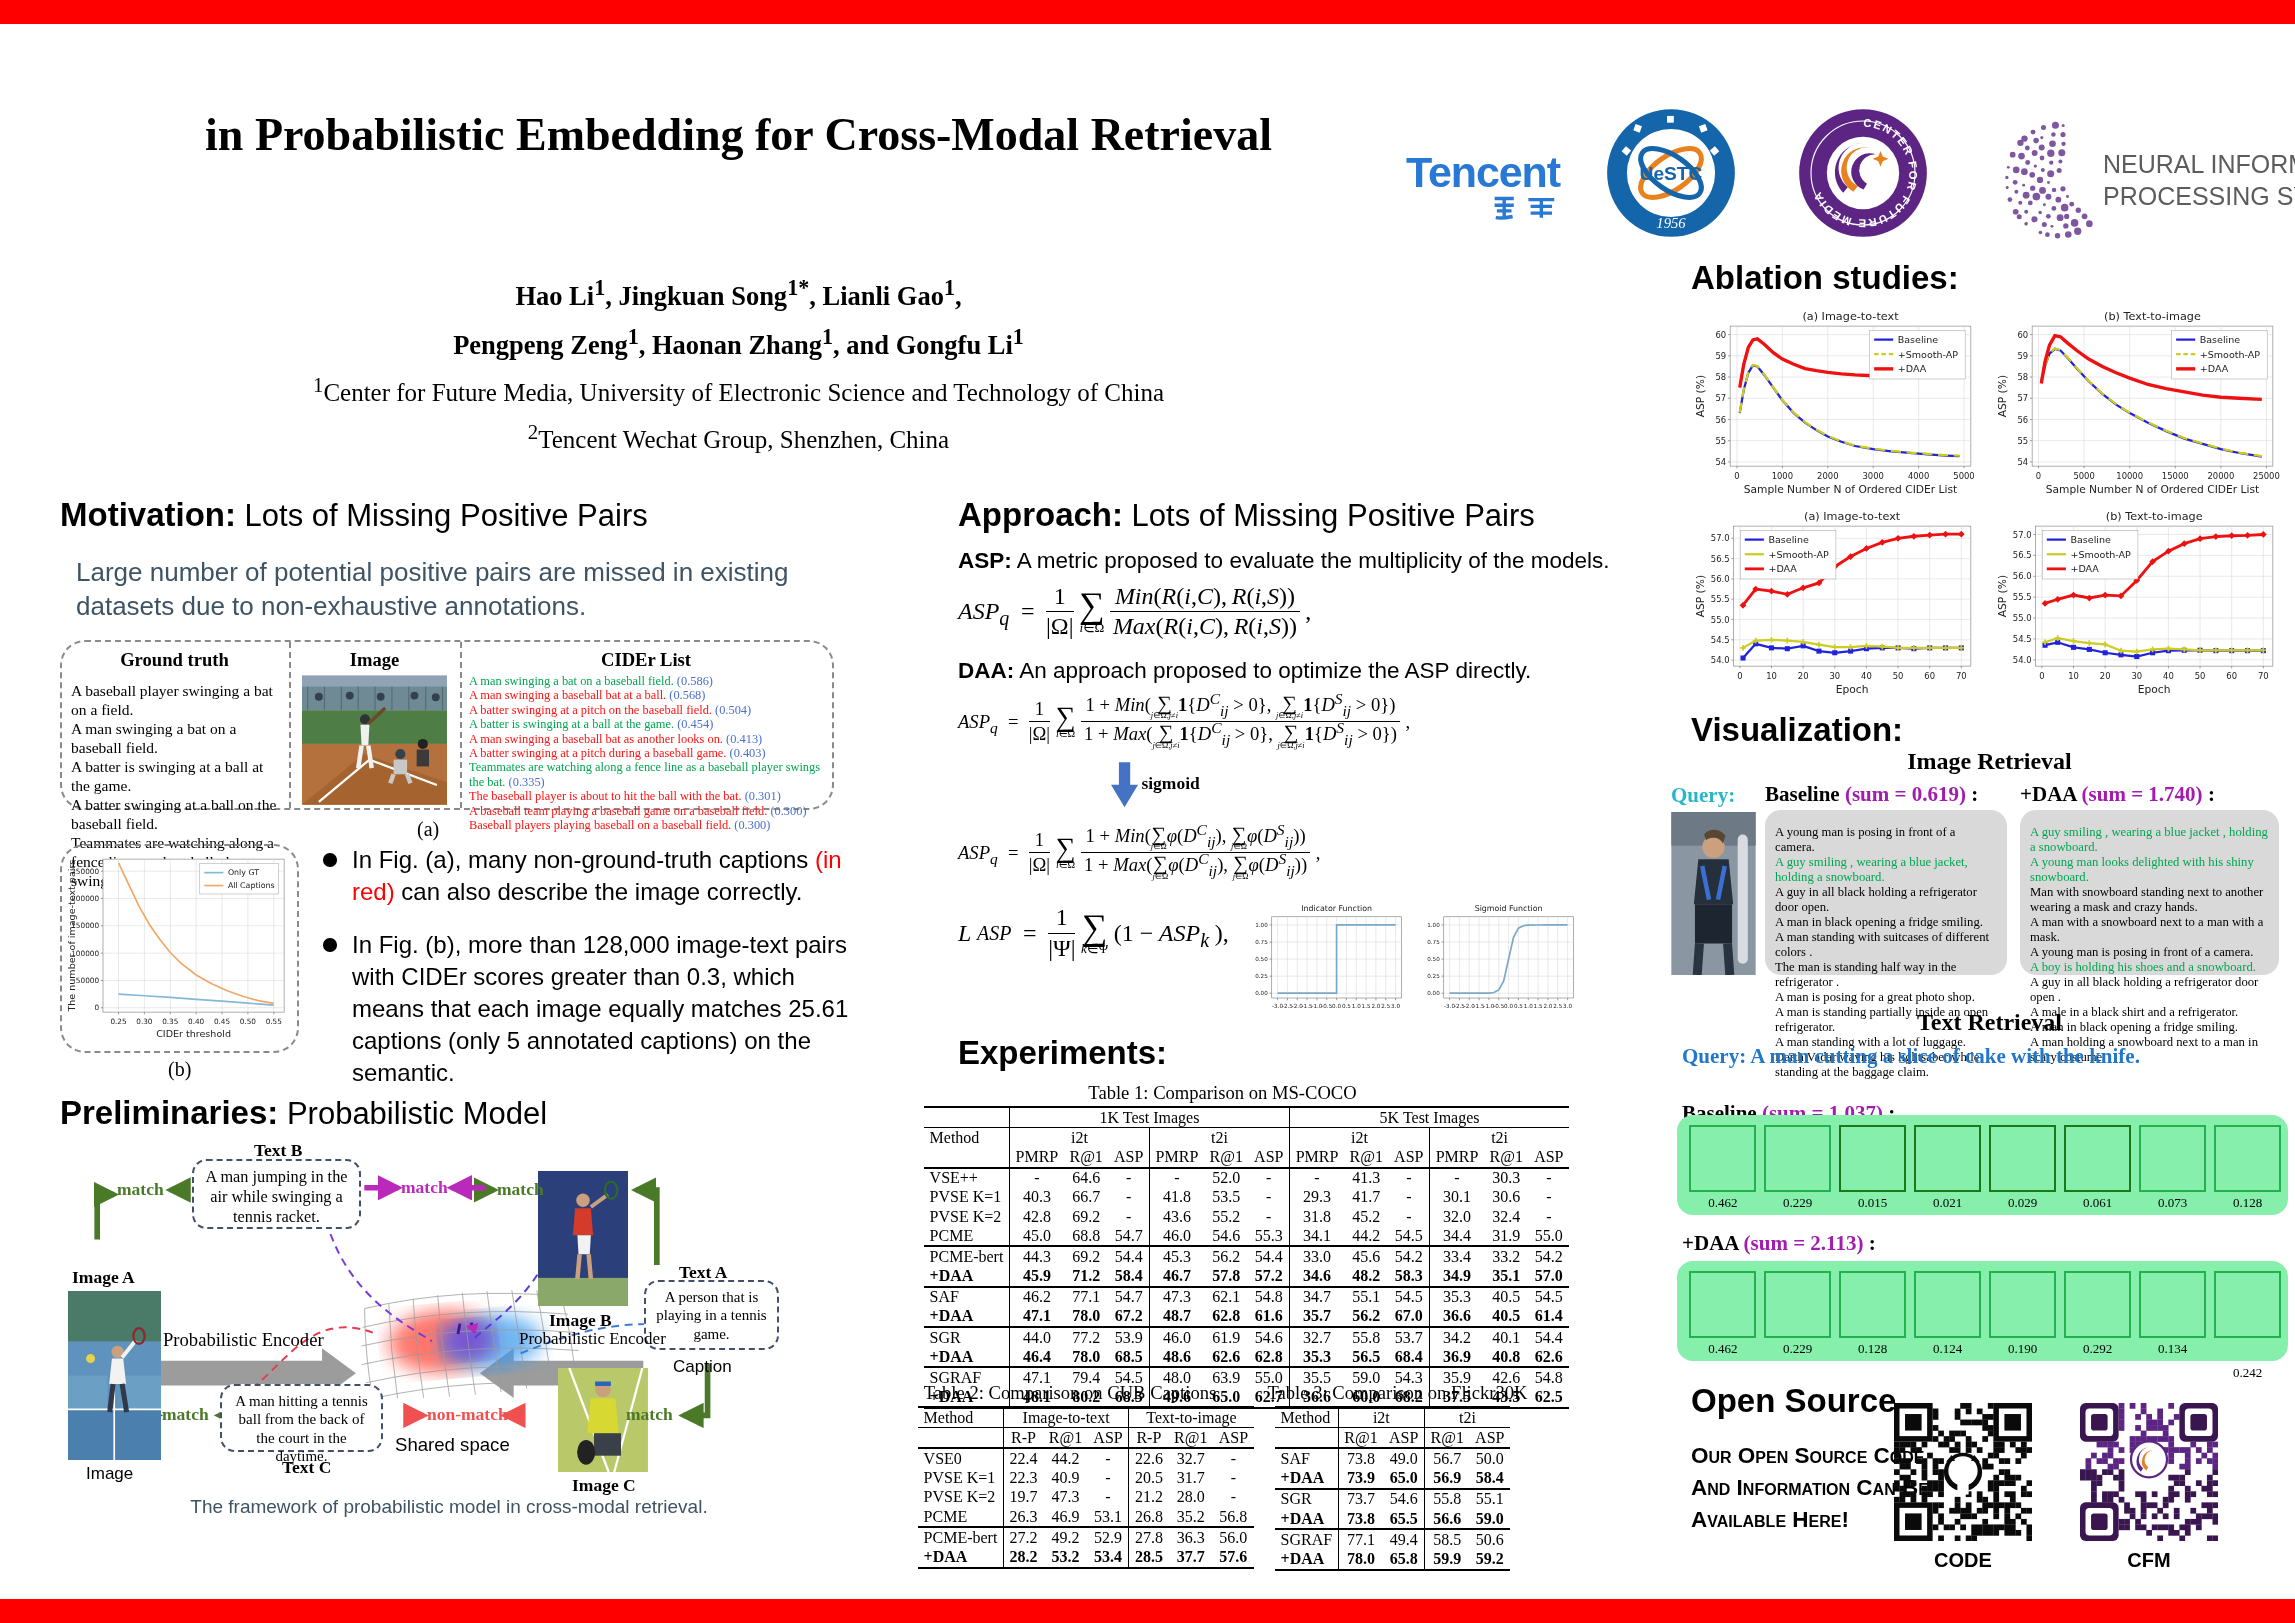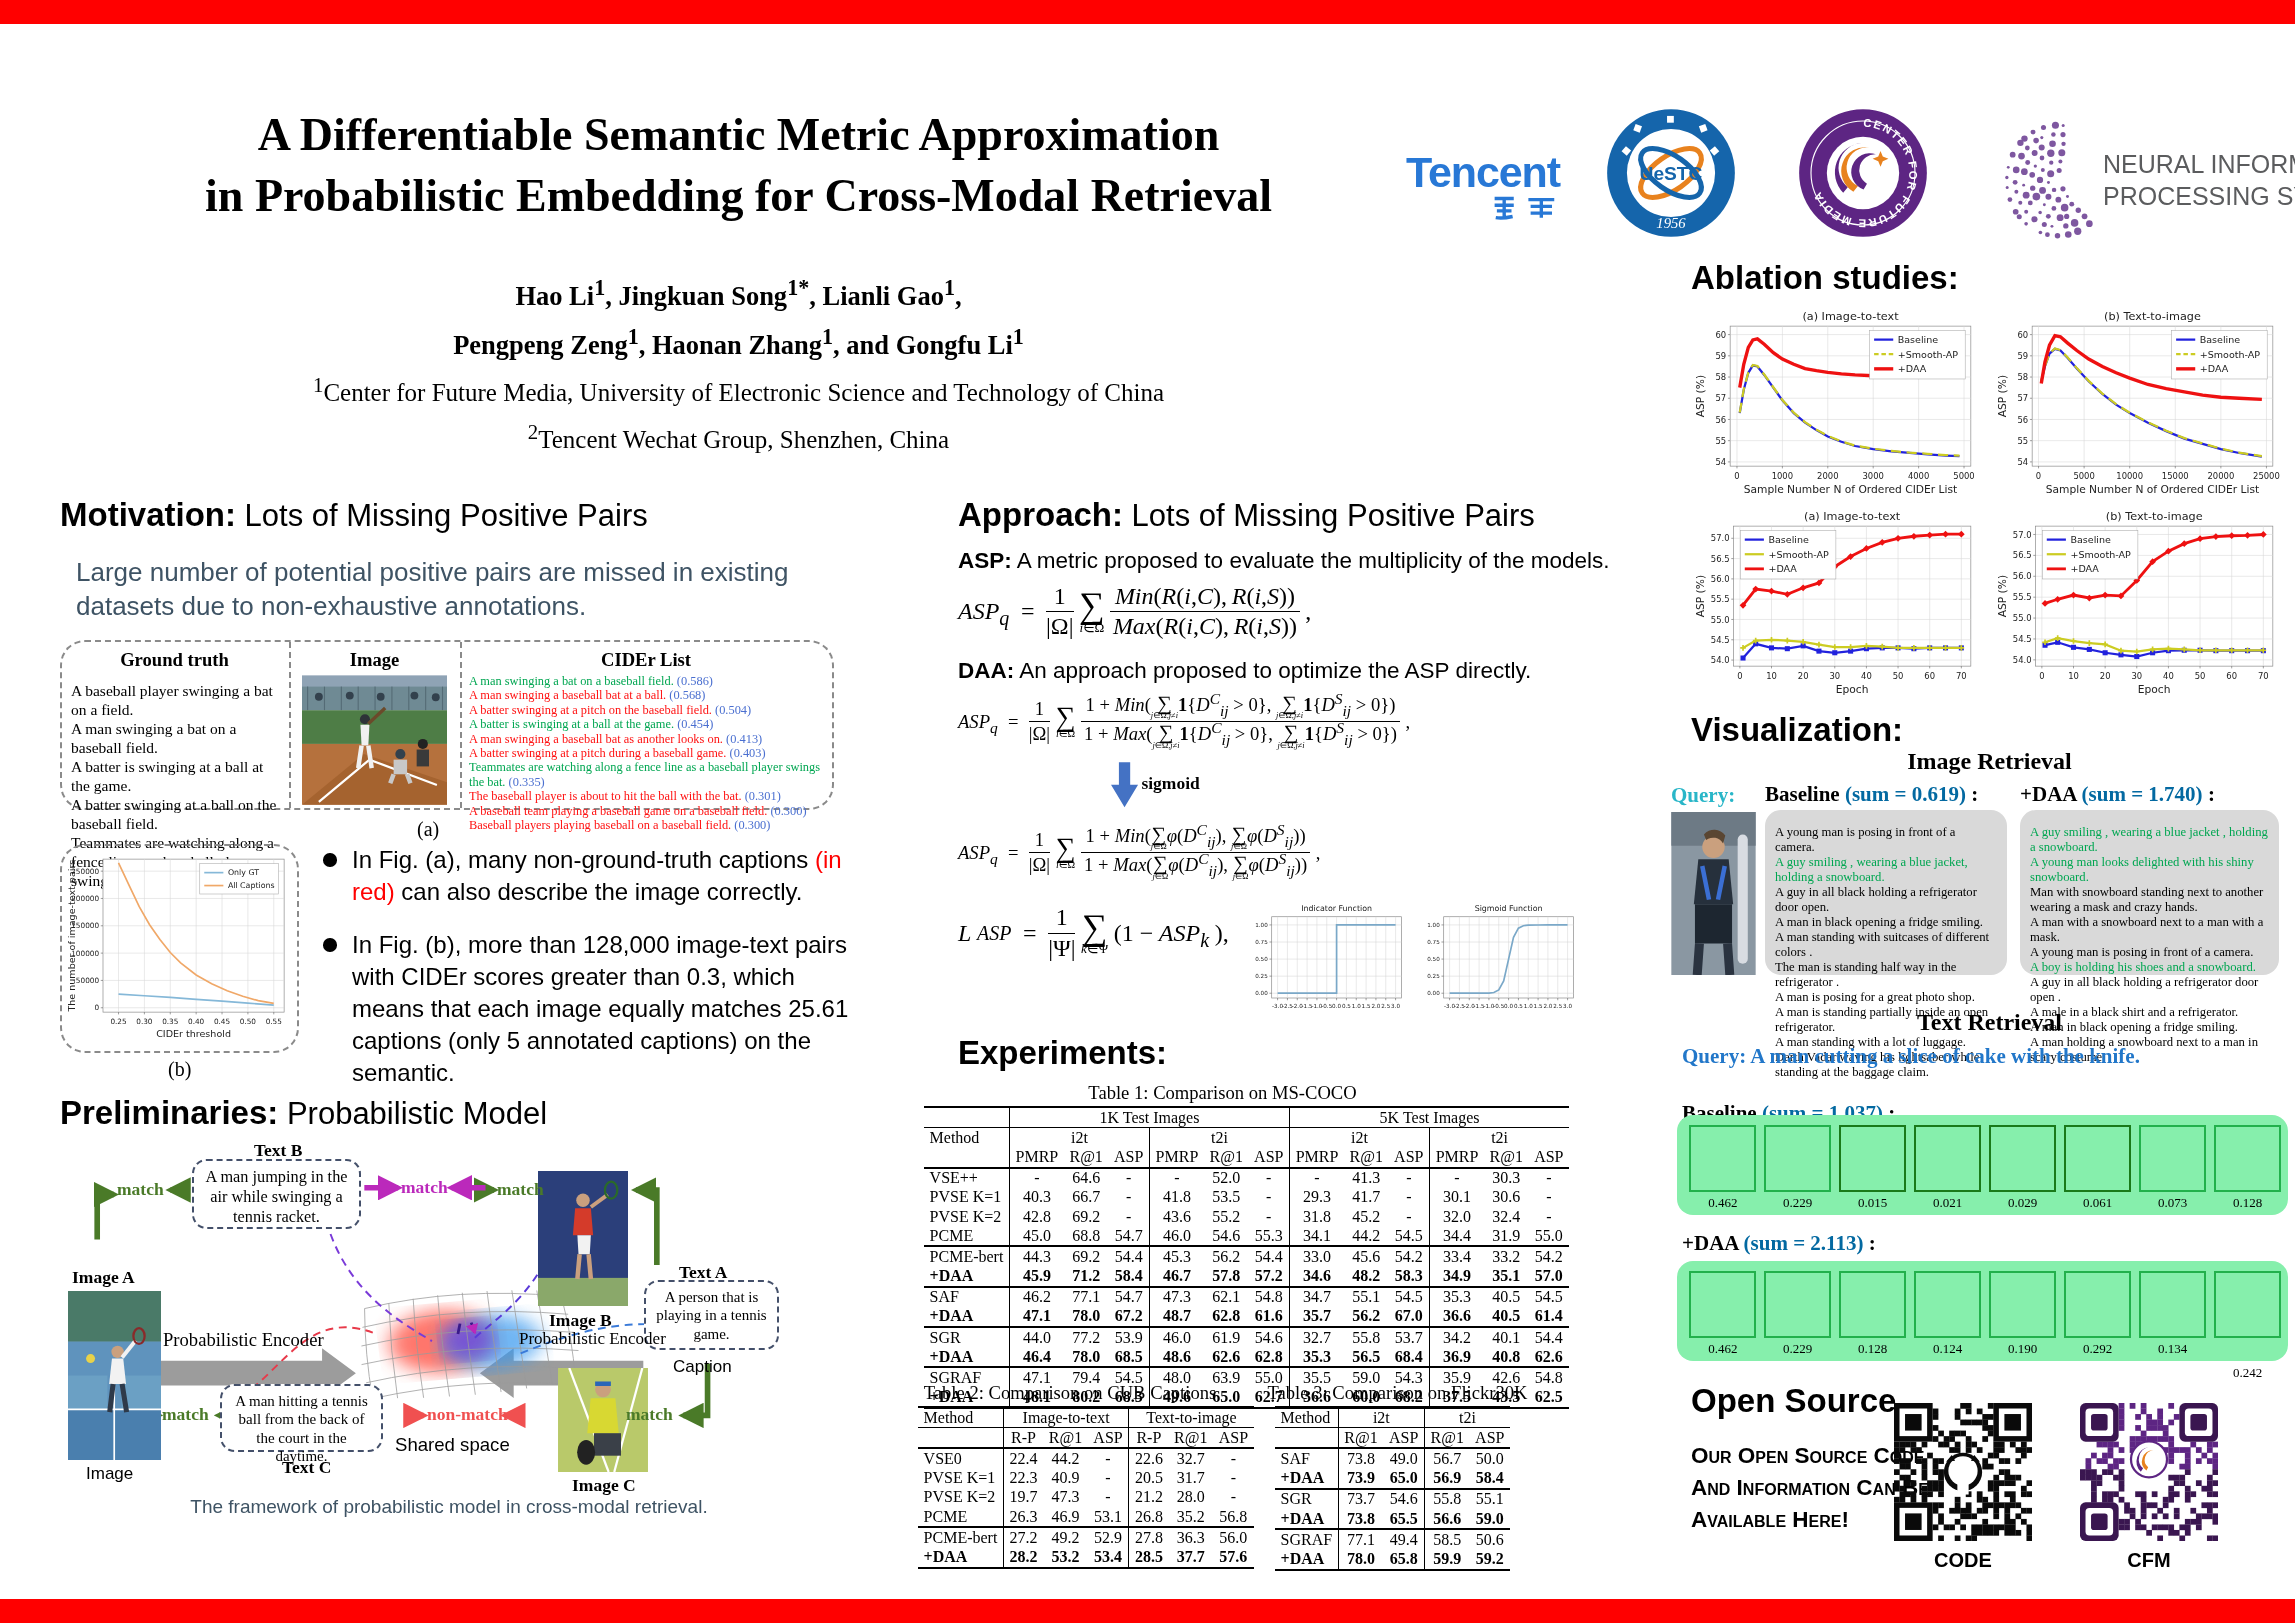--- a/index.html
+++ b/index.html
@@ -53,21 +53,21 @@
   table.paper .vl { border-left:1.1px solid #000; }
   table.paper thead { border-top:2.3px solid #000; border-bottom:1.1px solid #000; }
   table.paper thead tr:first-child { border-bottom:1.1px solid #000; }
   table.paper tbody { border-top:2.3px double #000; }
   table.paper tbody:last-child { border-bottom:2.3px solid #000; }
   table.paper .bold td { font-weight:bold; }
   .tbl-cap { position:absolute; font-family:"Liberation Serif",serif; font-size:18.6px; color:#000; text-align:center; }
   
   .vis-title { position:absolute; font-family:"Liberation Serif",serif; font-weight:bold; font-size:24px; color:#000; }
   .sumlab { position:absolute; font-family:"Liberation Serif",serif; font-weight:bold; font-size:21px; color:#000; white-space:nowrap; }
-  .sumlab .purple { color:#0369a1; }
+  .sumlab .purple { color:#a21caf; }
   .cap-panel { position:absolute; background:#d9d9d9; border-radius:16px; padding:14.7px 10px 5.6px; font-family:"Liberation Serif",serif; font-size:12.7px; line-height:15px; color:#000; }
   .cap-panel .g { color:#00a651; }
   .queryline { position:absolute; font-family:"Liberation Serif",serif; font-weight:bold; font-size:21px; color:#2277c9; white-space:nowrap; }
   .cyan { color:#29b6c8; }
   .thumb-panel { position:absolute; background:#86efac; border-radius:16px; }
   .thumb { position:absolute; border:2.8px solid #22b14c; }
   .thumb.dk { border-color:#1a7a1a; }
   .tscore { position:absolute; font-family:"Liberation Serif",serif; font-size:13px; color:#000; text-align:center; }
   
   .os-text { position:absolute; font-weight:bold; font-size:22.5px; line-height:32px; color:#000; font-variant:small-caps; }
@@ -77,21 +77,20 @@
   .tencent .en { font-size:43px; letter-spacing:-1.1px; }
   .chart { position:absolute; }
 </style>
 </head>
 <body>
 
 <div class="redbar" style="top:0"></div>
 <div class="redbar" style="top:1599px"></div>
 
 <div class="abs title">
-  <div>A Differentiable Semantic Metric Approximation</div>
   <div>in Probabilistic Embedding for Cross-Modal Retrieval</div>
 </div>
 <div class="abs authors" style="top:281px">Hao Li<sup>1</sup>, Jingkuan Song<sup>1*</sup>, Lianli Gao<sup>1</sup>,</div>
 <div class="abs authors" style="top:330px">Pengpeng Zeng<sup>1</sup>, Haonan Zhang<sup>1</sup>, and Gongfu Li<sup>1</sup></div>
 <div class="abs affil" style="top:379px"><sup>1</sup>Center for Future Media, University of Electronic Science and Technology of China</div>
 <div class="abs affil" style="top:426px"><sup>2</sup>Tencent Wechat Group, Shenzhen, China</div>
 
 <div class="tencent" style="left:1406px; top:148px;">
   <div class="en">Tencent</div>
   <svg width="68" height="27" style="margin-left:85px; margin-top:-3.4px;" viewBox="0 0 120 48">

